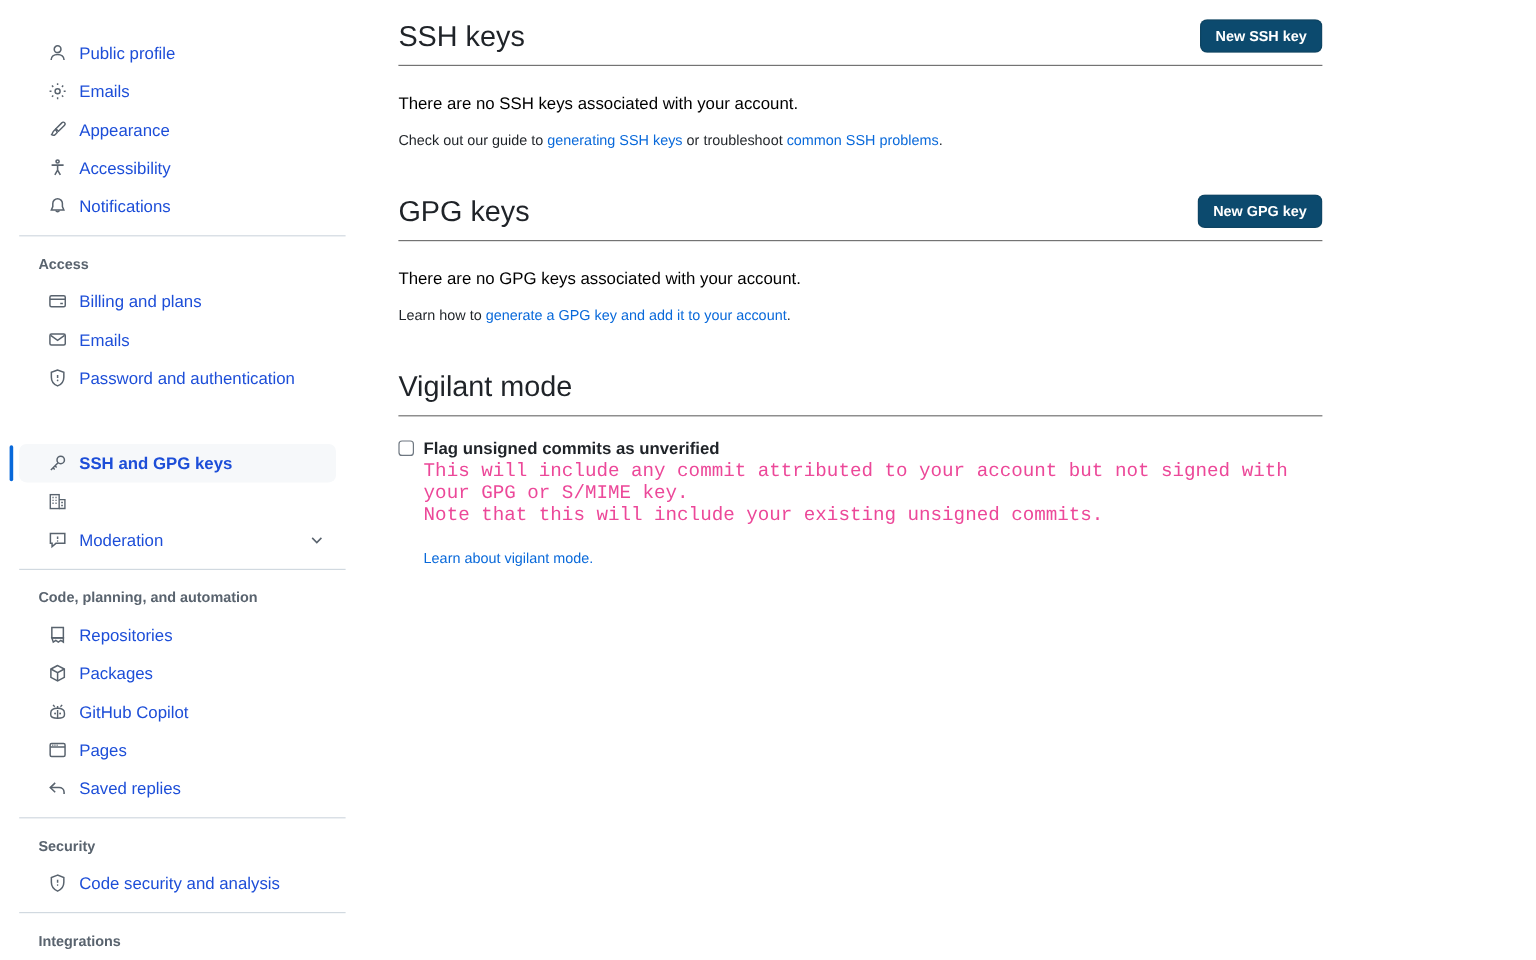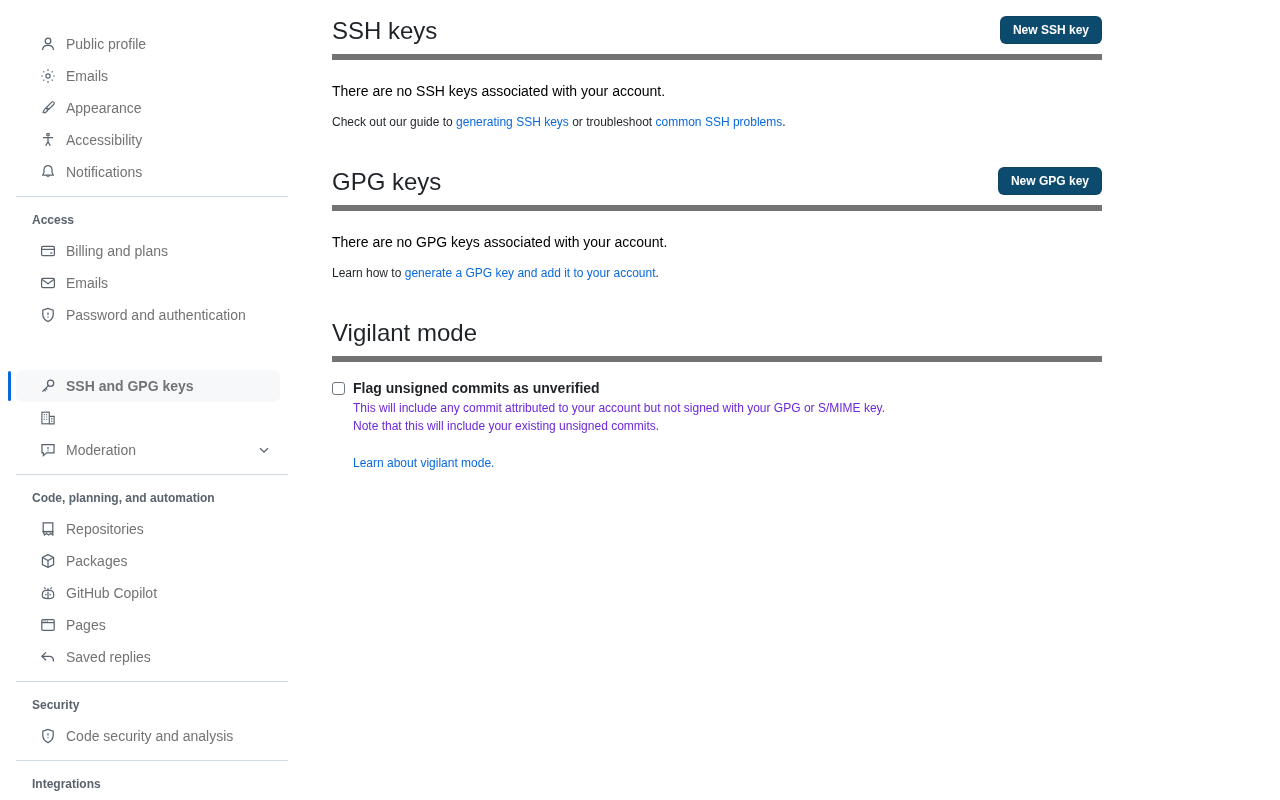--- a/index.html
+++ b/index.html
@@ -32,21 +32,21 @@
   .nav-item {
     display: flex;
     align-items: center;
     gap: 10px;
     height: 32px;
     padding: 0 8px 0 24px;
     margin: 0 8px 0 8px;
     border-radius: 6px;
     font-size: 14px;
     line-height: 20px;
-    color: #737373;
+    color: #1d4ed8;
     position: relative;
     cursor: pointer;
     white-space: nowrap;
   }
   .nav-item .ico {
     width: 16px; height: 16px;
     flex: 0 0 16px;
     display: inline-flex;
     align-items: center;
     justify-content: center;
@@ -88,21 +88,21 @@
   .main {
     flex: 1 1 auto;
     padding: 16px 0 0 36px;
   }
   .section { width: 770px; }
   .section-head {
     display: flex;
     align-items: flex-start;
     justify-content: space-between;
     padding-bottom: 8px;
-    border-bottom: 6px solid #737373;
+    border-bottom: 1px solid #737373;
   }
   .section-title {
     font-size: 24px;
     font-weight: normal;
     line-height: 1.25;
     margin: 0;
     color: #1f2328;
   }
   .btn-green {
     background: #0c4a6e;
@@ -153,24 +153,25 @@
   .vig-text { flex: 1 1 auto; }
   .vig-label {
     font-size: 14px;
     font-weight: bold;
     line-height: 21px;
     color: #1f2328;
     cursor: pointer;
     display: block;
   }
   .vig-desc {
-    font-size: 12px;
+    font-size: 16px;
     line-height: 18px;
-    color: #6d28d9;
+    color: #ec4899;
     margin: 0;
+    font-family: Liberation Mono, monospace;
   }
   .vig-link-wrap { margin-top: 18px; }
   .vig-link { font-size: 12px; line-height: 18px; }
 </style>
 </head>
 <body>
 
 <div class="page">
 
   <nav class="sidebar" id="sidebar">

